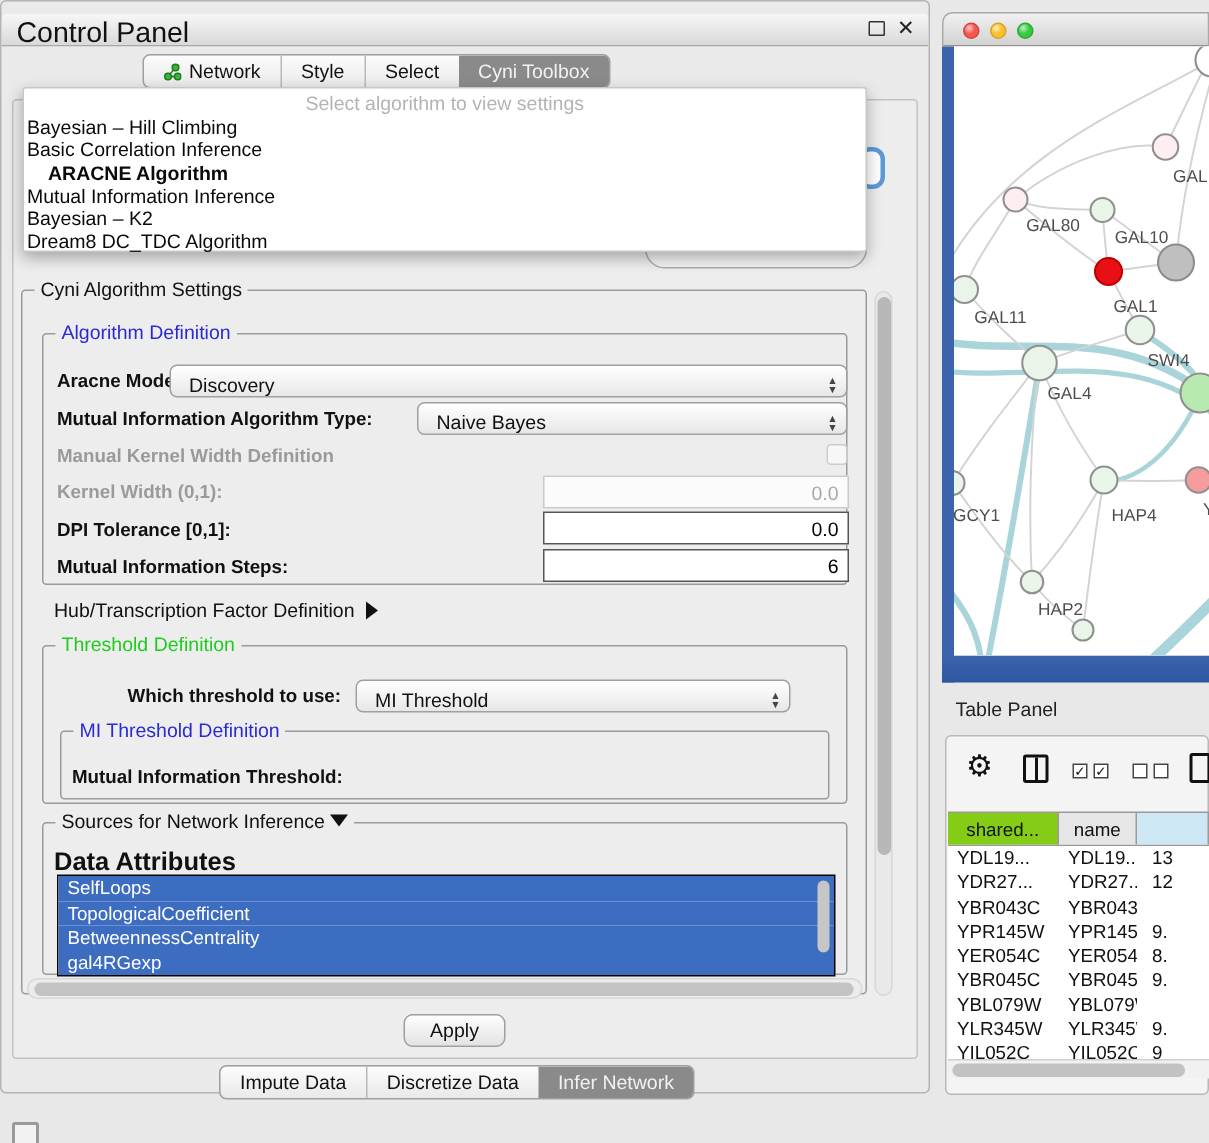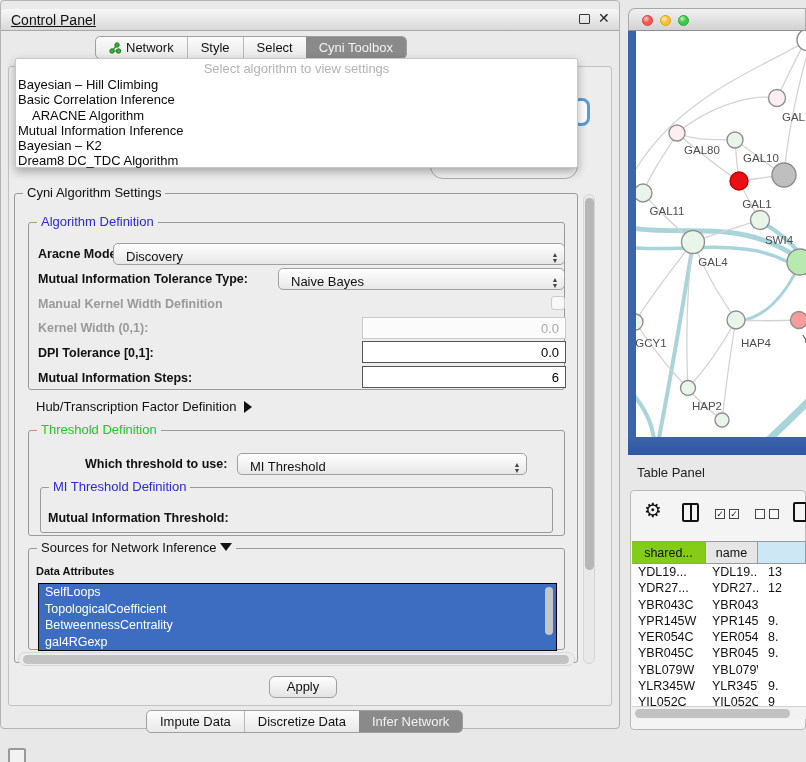--- a/index.html
+++ b/index.html
@@ -11,21 +11,21 @@
     font-size:13px;color:#111;
   }
   .abs{position:absolute;}
 
   
   .cp{left:0;top:8;width:620px;height:729px;background:#eaeaea;
       border:1px solid #b3b3b3;border-radius:4px;}
   .cp-titlebar{left:1px;top:9px;width:618px;height:22px;
       background:linear-gradient(#f7f7f7,#d9d9d9);
       border-bottom:1px solid #a8a8a8;border-radius:4px 4px 0 0;}
-  .cp-title{position:absolute;left:10px;top:3px;font-size:14px;color:#111;text-decoration:underline;}
+  .cp-title{position:absolute;left:10px;top:3px;font-size:19px;color:#111;}
   .float-ico{position:absolute;left:578px;top:5px;width:11px;height:10px;
       border:1.5px solid #333;border-radius:1px;background:transparent;}
   .close-ico{position:absolute;left:597px;top:1px;font-size:14px;font-weight:bold;color:#222;}
 
   
   .tabstrip{display:flex;align-items:stretch;height:23px;
       border:1px solid #9f9f9f;border-radius:5px;overflow:hidden;
       background:linear-gradient(#fcfcfc,#e9e9e9);}
   .tabstrip .tab{display:flex;align-items:center;gap:5px;padding:0 13px;
       border-left:1px solid #b8b8b8;cursor:default;white-space:nowrap;}
@@ -43,21 +43,21 @@
       border-radius:13px;background:#f3f3f3;}
   .frag-focus{left:572px;top:98px;width:18px;height:28px;border:3px solid #5b9bd5;
       border-radius:8px;background:#fff;}
 
   
   .popup{left:15px;top:58px;width:563px;height:110px;background:#ffffff;
       border:1px solid #c8c8c8;border-radius:2px;z-index:30;
       box-shadow:0 4px 10px rgba(0,0,0,.30);}
   .popup-ph{height:17px;line-height:17px;text-align:center;color:#b3b3b3;font-size:13px;margin-top:1px;}
   .popup-item{height:15.3px;line-height:15.3px;padding-left:2px;font-size:13px;color:#0a0a0a;white-space:nowrap;}
-  .popup-item.bold{font-weight:normal;padding-left:16px;}
+  .popup-item.bold{font-weight:bold;padding-left:16px;}
 
   
   .group{border:1px solid #9a9a9a;border-radius:3px;}
   .group-title{position:absolute;top:-9px;left:8px;background:#ededed;padding:0 4px;
       font-size:13px;white-space:nowrap;}
 
   .row-label{position:absolute;font-size:12.5px;font-weight:bold;color:#111;white-space:nowrap;}
   .row-label.dis{color:#9a9a9a;}
 
   .combo{position:absolute;height:22px;border:1px solid #a0a0a0;border-radius:5px;
@@ -189,21 +189,21 @@
   <div class="abs group" style="left:28px;top:222px;width:537px;height:168px;">
     <span class="group-title" style="color:#2a2ad4;">Algorithm Definition</span>
   </div>
 
   <span class="abs row-label" style="left:38px;top:247px;">Aracne Mode:</span>
   <div class="abs combo" style="left:113px;top:243px;width:452px;">
     <span class="val">Discovery</span>
     <span class="arrows">▲<br>▼</span>
   </div>
 
-  <span class="abs row-label" style="left:38px;top:272px;">Mutual Information Tolerance Type:</span>
+  <span class="abs row-label" style="left:38px;top:272px;">Mutual Information Algorithm Type:</span>
   <div class="abs combo" style="left:278px;top:268px;width:287px;">
     <span class="val">Naive Bayes</span>
     <span class="arrows">▲<br>▼</span>
   </div>
 
   <span class="abs row-label dis" style="left:38px;top:297px;">Manual Kernel Width Definition</span>
   <span class="abs chk" style="left:551px;top:296px;"></span>
 
   <span class="abs row-label dis" style="left:38px;top:321px;">Kernel Width (0,1):</span>
   <input class="abs tinput dis" style="left: 362px; top: 317px; width: 204px;" readonly="" value="0.0">
@@ -232,21 +232,21 @@
     <span class="group-title" style="color:#2a2ad4;">MI Threshold Definition</span>
   </div>
   <span class="abs row-label" style="left:48px;top:511px;">Mutual Information Threshold:</span>
 
   <div class="abs group" style="left:28px;top:548px;width:537px;height:102px;">
     <span class="group-title" style="color:#111;">
       <span>Sources for Network Inference</span>
       <span class="tri-down"></span>
     </span>
   </div>
-  <span class="abs row-label" style="left:36px;top:565px;font-size:11px;">Data Attributes</span>
+  <span class="abs row-label" style="left:36px;top:565px;font-size:17px;">Data Attributes</span>
 
   <div class="abs attr-list">
     <div id="attrItems">
         <div class="attr-item" style="background: rgb(61, 109, 193);">SelfLoops</div>
         <div class="attr-item" style="background: rgb(61, 109, 193);">TopologicalCoefficient</div>
         <div class="attr-item" style="background: rgb(61, 109, 193);">BetweennessCentrality</div>
         <div class="attr-item" style="background: rgb(61, 109, 193);">gal4RGexp</div>
       </div>
   </div>
   <span class="thumb" style="left:545px;top:587px;width:8px;height:48px;background:#c6c6c6;"></span>

